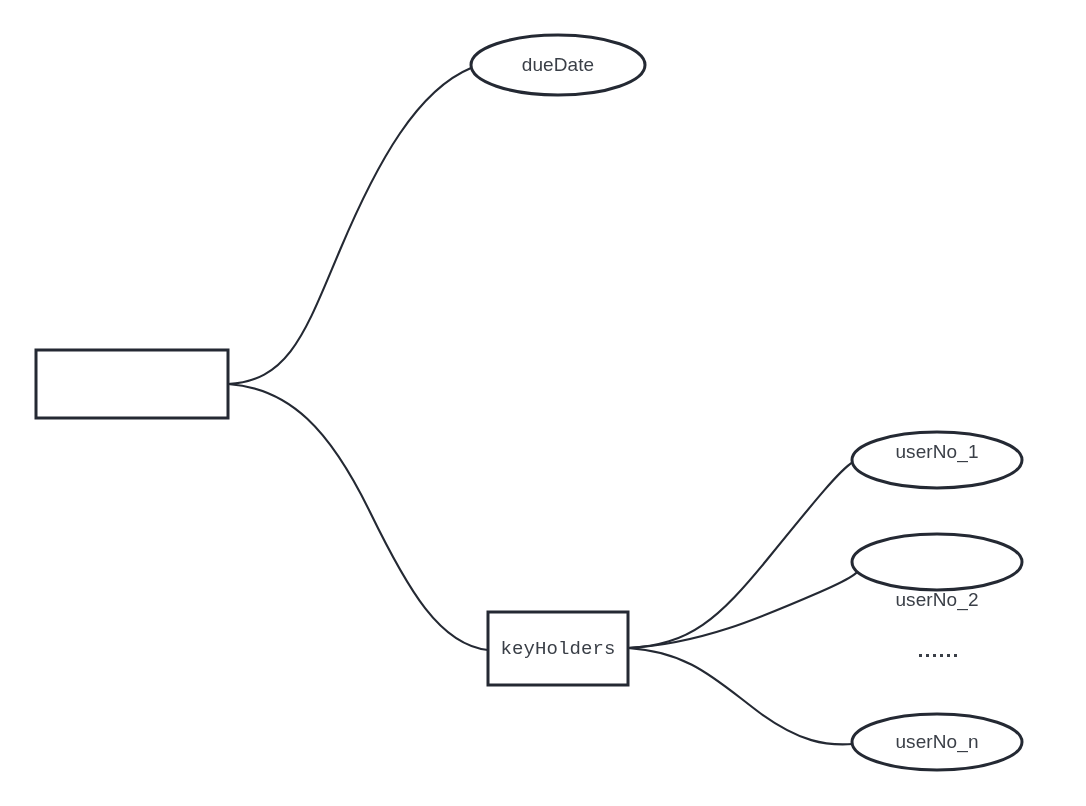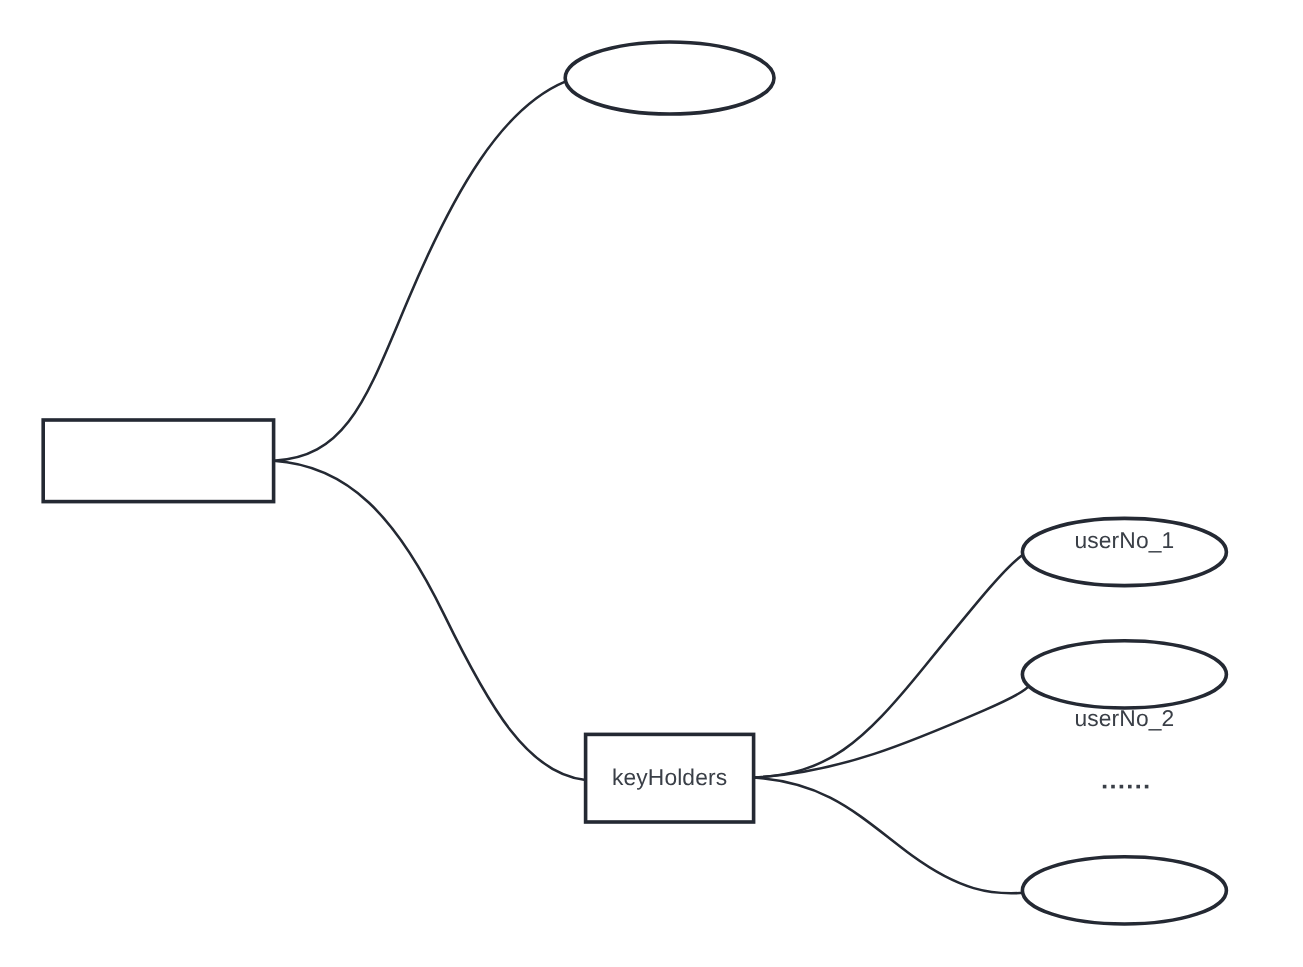--- a/index.html
+++ b/index.html
@@ -94,27 +94,29 @@
 
       <ellipse class="node-shape-ellipse" cx="937" cy="460" rx="85" ry="28"></ellipse>
 
       <ellipse class="node-shape-ellipse" cx="937" cy="562" rx="85" ry="28"></ellipse>
 
       <ellipse class="node-shape-ellipse" cx="937" cy="742" rx="85" ry="28"></ellipse>
     </g>
   </svg>
 
 
+  <div class="node-label" style="left:471px; top:35px; width:174px; height:60px;">dueDate</div>
 
-  <div class="node-label" style="left:488px; top:612px; width:140px; height:73px;">keyHolders</div>
+  <div class="node-label" style="left:488px; top:612px; width:140px; height:73px;font-family:Liberation Mono, monospace;">keyHolders</div>
 
   <div class="node-label" style="left:852px; top:432px; width:170px; height:40px;">userNo_1</div>
 
   <div class="node-label" style="left:852px; top:564px; width:170px; height:72px;">userNo_2</div>
 
+  <div class="node-label" style="left:852px; top:714px; width:170px; height:56px;">userNo_n</div>
 
   <div class="ellipsis-mark" style="left:898px; top:640px; width:80px; height:30px;">
     <span class="ellipsis-dot"></span>
     <span class="ellipsis-dot"></span>
     <span class="ellipsis-dot"></span>
     <span class="ellipsis-dot"></span>
     <span class="ellipsis-dot"></span>
     <span class="ellipsis-dot"></span>
   </div>
 

